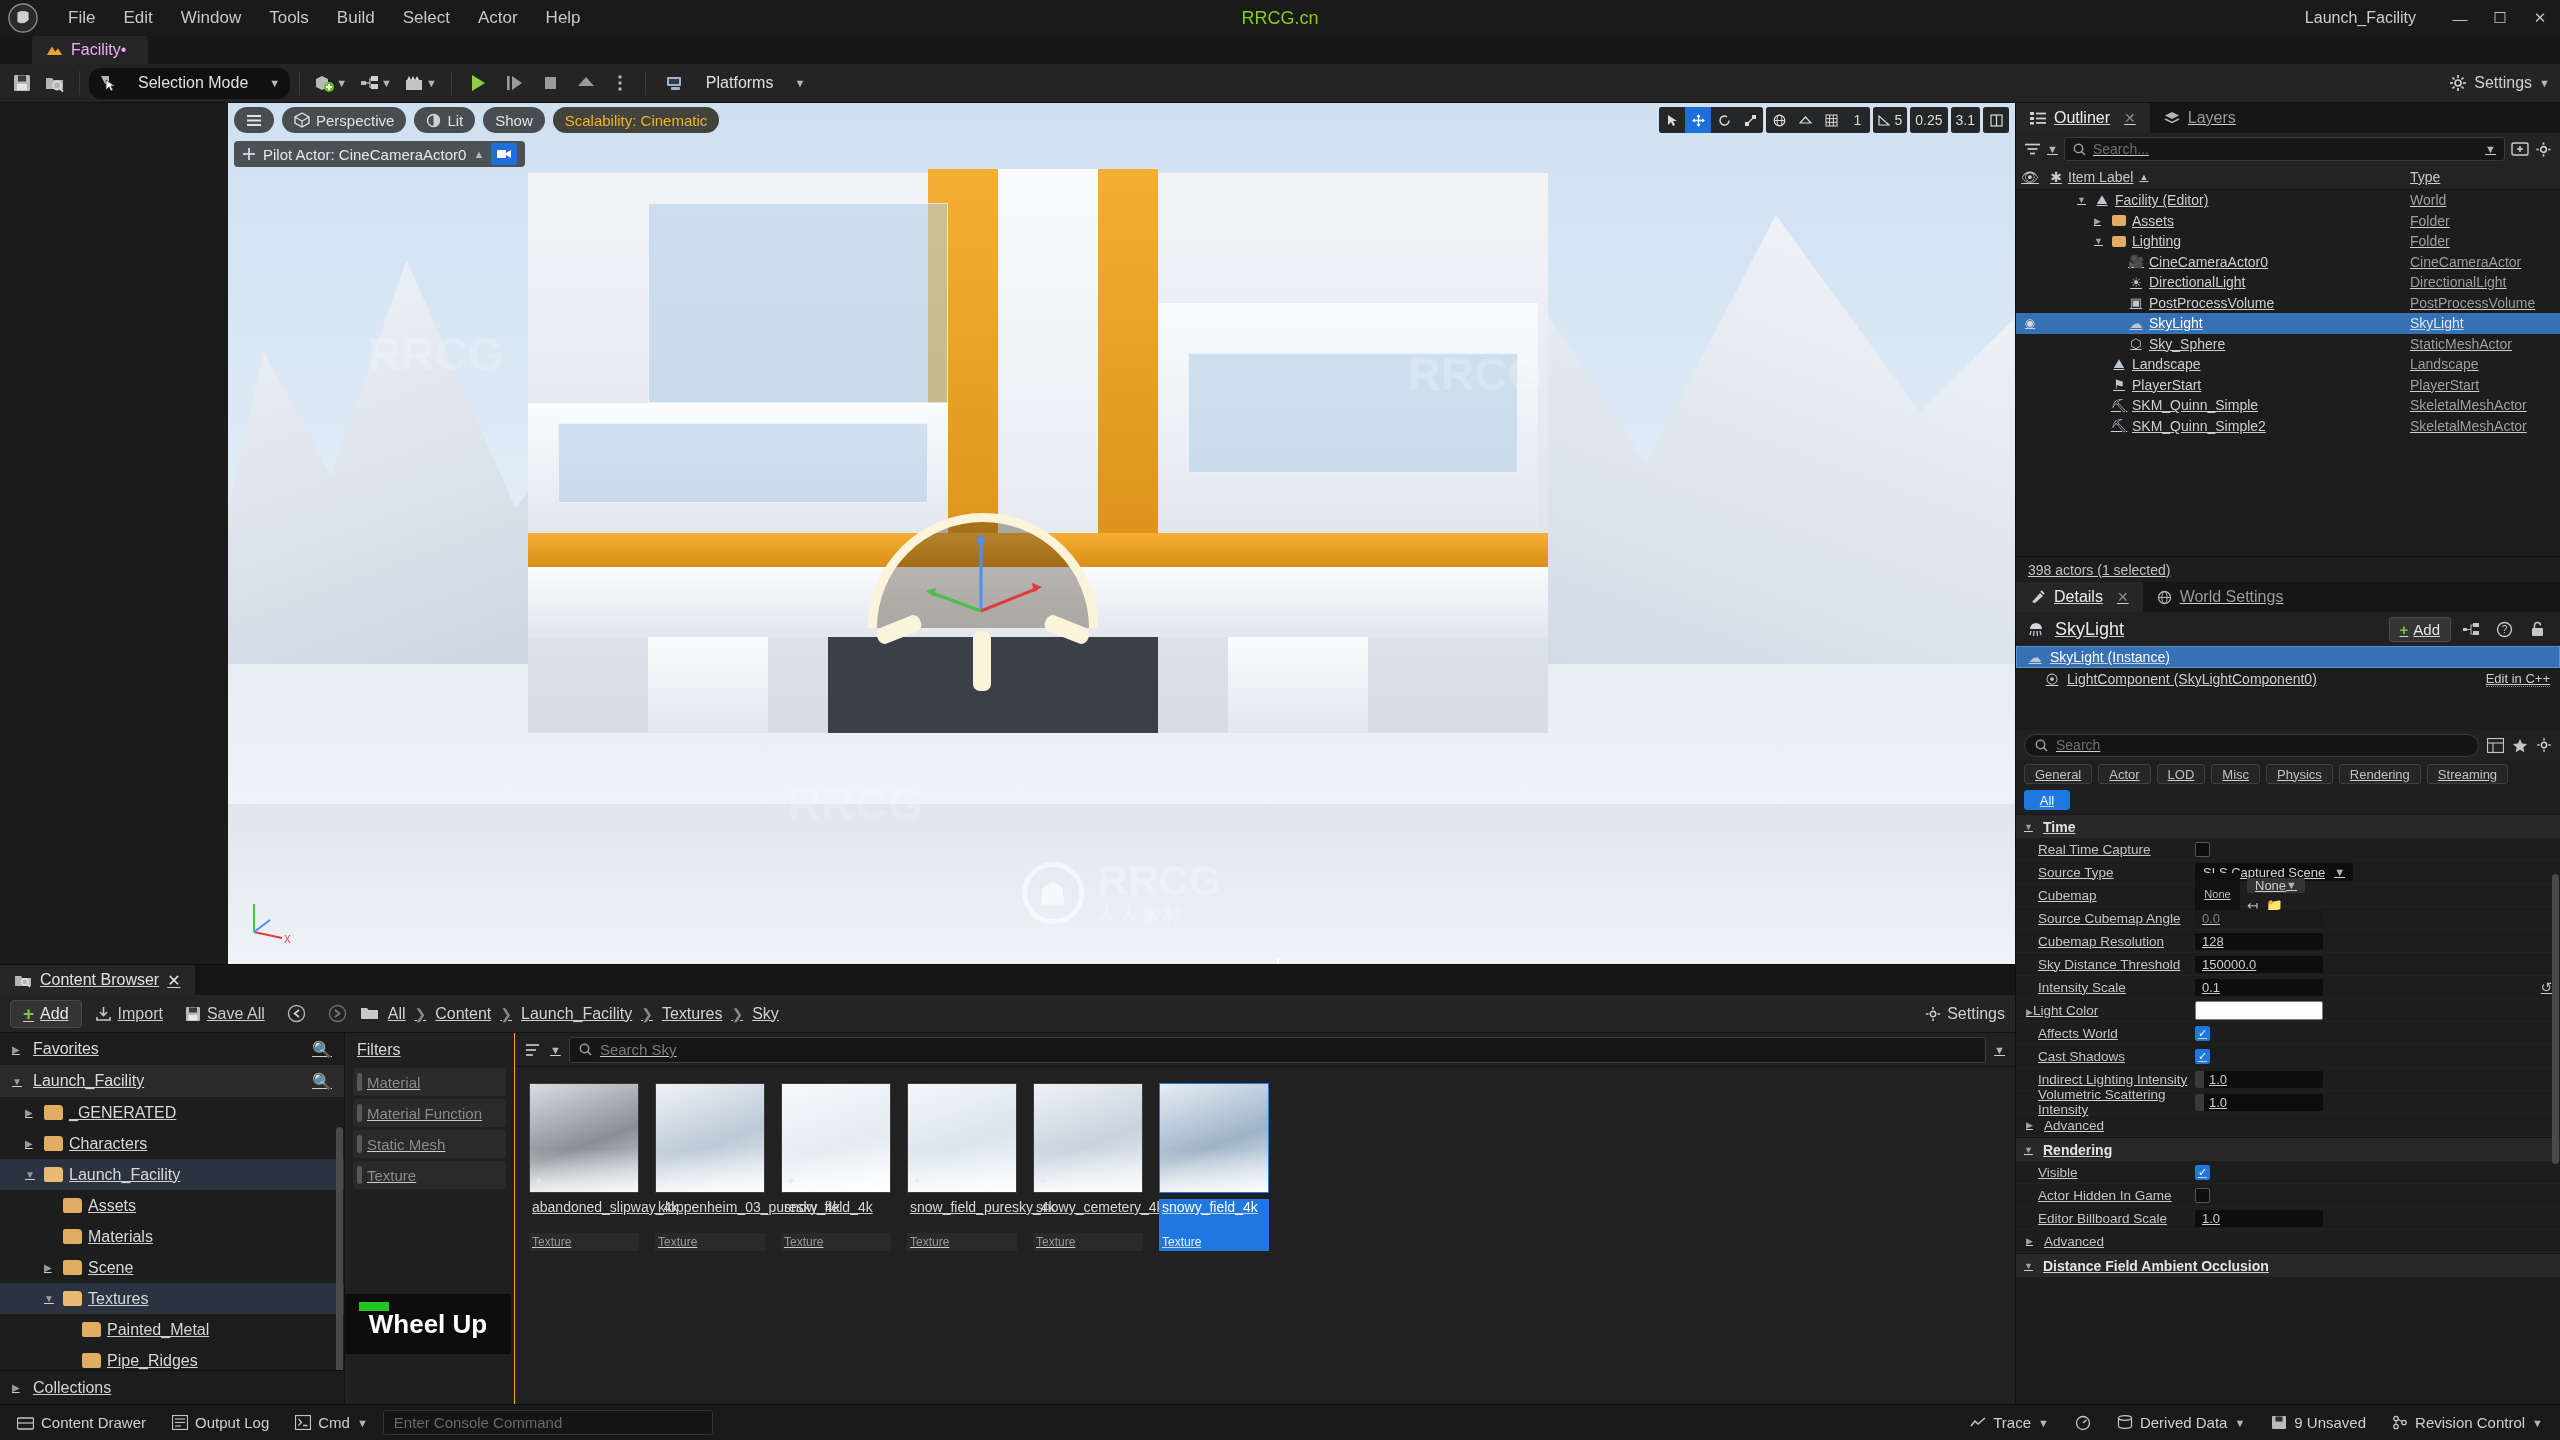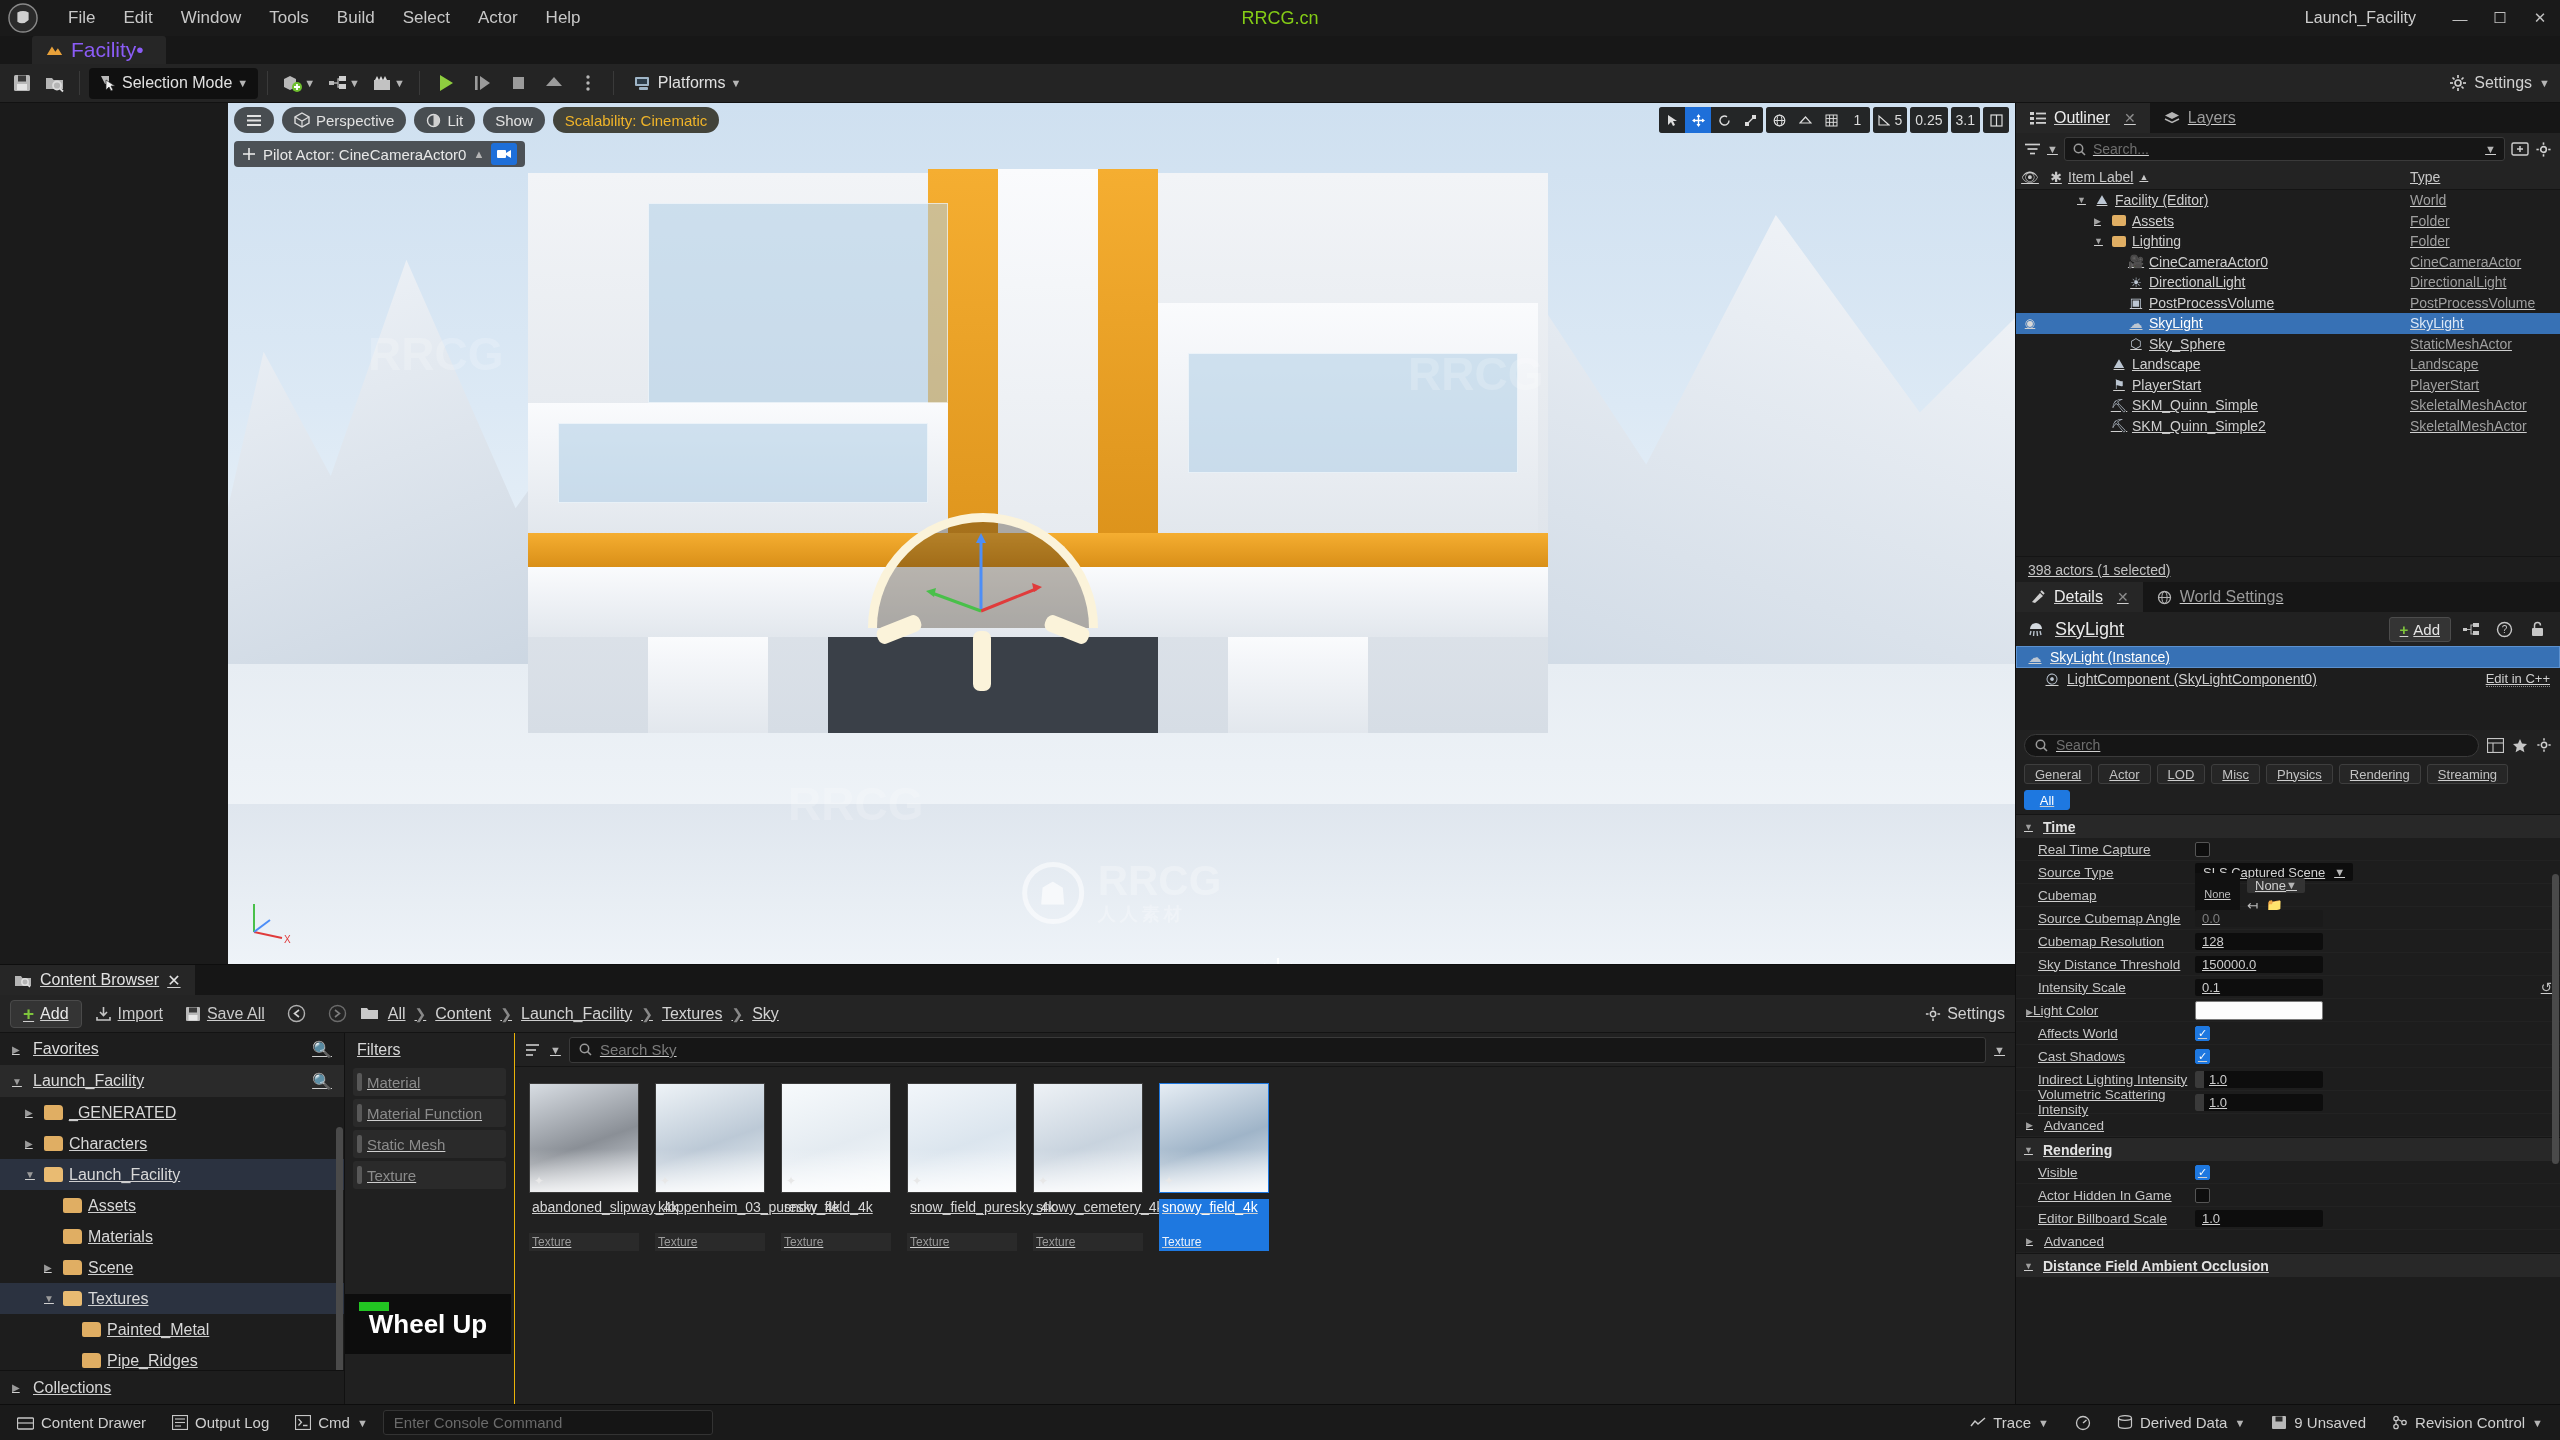--- a/index.html
+++ b/index.html
@@ -14,32 +14,32 @@
   .menu { display:flex; align-items:center; height:36px; margin-left:8px; }
   .menu > div { padding:4px 14px; font-size:17px; color:#c8c8c8; }
   .title-center { position:absolute; left:50%; transform:translateX(-50%); color:#84cc16; font-size:18px; }
   .title-right { position:absolute; right:0; top:0; height:36px; display:flex; align-items:center; }
   .proj-name { font-size:16px; color:#cfcfcf; margin-right:24px; }
   .wbtn { width:40px; height:36px; display:flex; align-items:center; justify-content:center; color:#c0c0c0; font-size:15px;}
 
   
   .tabstrip { height:28px; background:#171717; display:flex; align-items:flex-end; flex:0 0 28px; }
   .ltab { height:28px; background:#262626; display:flex; align-items:center; padding:0 22px 0 14px;
-          font-size:21px; color:#8b5cf6; gap:8px; border-top-left-radius:3px; border-top-right-radius:3px;
+          font-size:16px; color:#f0abfc; gap:8px; border-top-left-radius:3px; border-top-right-radius:3px;
           margin-left:32px; }
   .ltab .mt { width:17px; height:14px; }
 
   
   .toolbar { height:39px; background:#242424; display:flex; align-items:center; gap:2px;
              padding:0 6px; flex:0 0 39px; border-bottom:1px solid #121212; position:relative;}
   .tbtn { height:31px; min-width:31px; display:flex; align-items:center; justify-content:center;
           padding:0 5px; border-radius:3px; color:#d4d4d4; }
   .tsep { width:1px; height:24px; background:#3a3a3a; margin:0 7px; }
-  .modebtn { height:31px; background:#101010; border-radius:4px; display:flex; align-items:center;
-             gap:5px; padding:0 10px; font-size:16px; color:#e0e0e0; }
+  .modebtn { height:31px; background:#101010; border-radius:12px; display:flex; align-items:center;
+             gap:21px; padding:0 10px; font-size:16px; color:#e0e0e0; }
   .caret { font-size:11px; color:#b5b5b5; }
   .settings-right { position:absolute; right:10px; display:flex; align-items:center; gap:7px;
                     font-size:16px; color:#d0d0d0; }
 
   
   .body { flex:1; display:flex; min-height:0; background:#22c55e;text-decoration:underline; }
   .leftcol { flex:1; display:flex; flex-direction:column; min-width:0; }
 
   
   .viewport-wrap { flex:1; position:relative; min-height:0; display:flex; }

